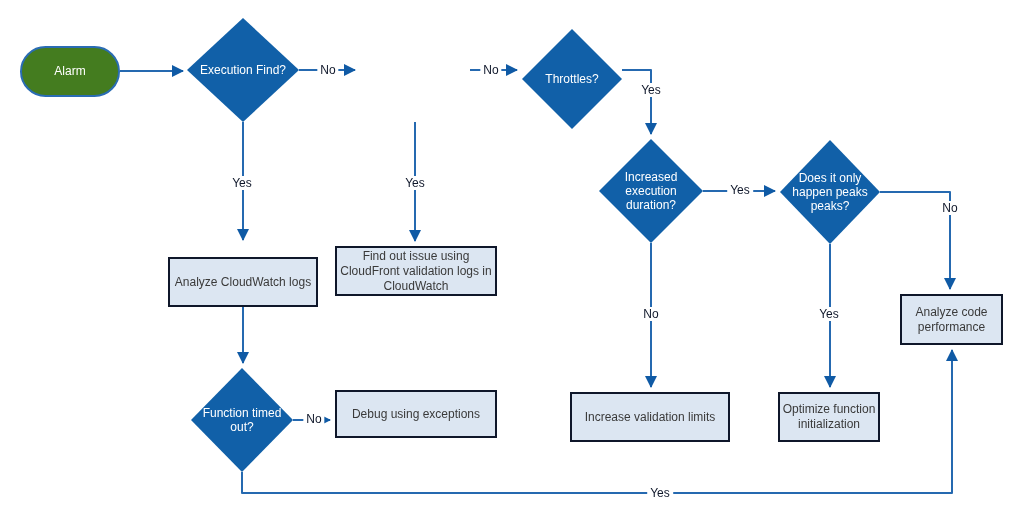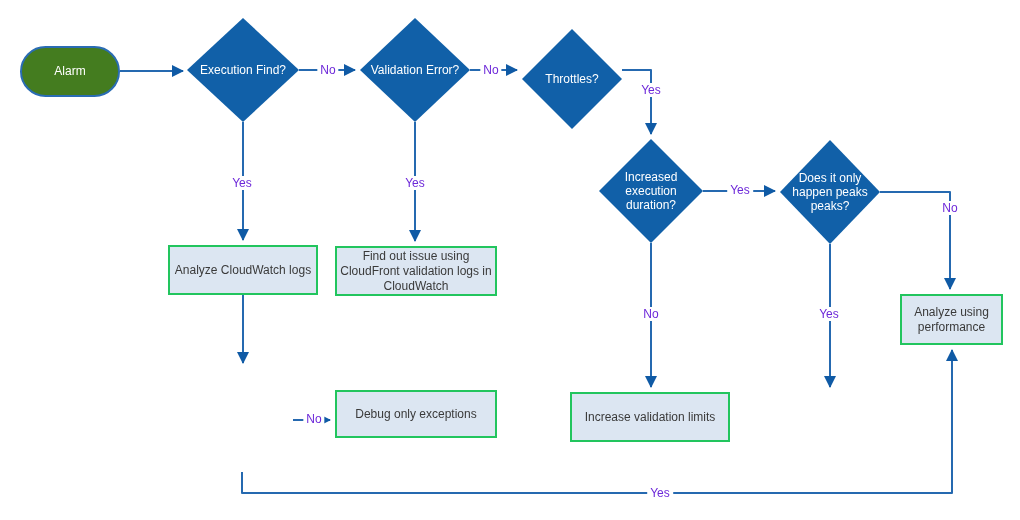--- a/index.html
+++ b/index.html
@@ -7,23 +7,23 @@
     position:relative;width:1020px;height:520px;background:#ffffff;overflow:hidden;
     font-family:"Liberation Sans", sans-serif;
     padding-left:16px;
   }
   .connector-layer{position:absolute;left:0;top:0;width:1020px;height:520px;}
   .node{position:absolute;display:flex;align-items:center;justify-content:center;
     text-align:center;box-sizing:border-box;font-size:12px;line-height:1.18;}
   .pill{background:#447c1f;border:2px solid #2a6cb3;border-radius:26px;color:#ffffff;}
   .diamond{background:#1160a8;color:#ffffff;
     clip-path:polygon(50% 0,100% 50%,50% 100%,0 50%);}
-  .box{background:#dce6f2;border:2px solid #22c55e;color:#3a3a3a;line-height:1.25;}
+  .box{background:#dce6f2;border:2px solid #0f172a;color:#3a3a3a;line-height:1.25;}
   .elabel{position:absolute;transform:translate(-50%,-50%);background:#ffffff;
-    padding:0 3px;font-size:12px;color:#6d28d9;white-space:nowrap;}
+    padding:0 3px;font-size:12px;color:#0f172a;white-space:nowrap;}
   .nw{white-space:nowrap;}
 </style>
 </head>
 <body>
 
 <div class="canvas">
 
   <svg class="connector-layer" width="1020" height="520" viewBox="0 0 1020 520" fill="none" stroke="#2569b0" stroke-width="2" stroke-linejoin="round">
     <defs>
       <marker id="arr" markerUnits="userSpaceOnUse" markerWidth="13" markerHeight="13" refX="11" refY="6" orient="auto">
@@ -46,56 +46,59 @@
   </svg>
 
   <div class="node pill" style="left:20px;top:46px;width:100px;height:51px">
     <span class="nw">Alarm</span>
   </div>
 
   <div class="node diamond" style="left:187px;top:18px;width:112px;height:104px">
     <span class="nw">Execution Find?</span>
   </div>
 
-  <div class="node diamond" style="left:360px;top:18px;width:110px;height:104px">
-    <span class="nw">Validation Error?</span>
-  </div>
 
   <div class="node diamond" style="left:522px;top:29px;width:100px;height:100px">
     <span class="nw">Throttles?</span>
   </div>
 
   <div class="node diamond" style="left:599px;top:139px;width:104px;height:104px">
     <span style="max-width:72px">Increased execution duration?</span>
   </div>
 
   <div class="node diamond" style="left:780px;top:140px;width:100px;height:104px">
     <span style="max-width:84px">Does it only happen peaks peaks?</span>
   </div>
 
+  <div class="node diamond" style="left:191px;top:368px;width:102px;height:104px">
+    <span style="max-width:88px">Function timed out?</span>
+  </div>
 
-  <div class="node box" style="left:168px;top:245px;width:150px;height:50px">
+  <div class="node box" style="left:168px;top:257px;width:150px;height:50px">
     <span style="max-width:142px">Analyze CloudWatch logs</span>
   </div>
 
   <div class="node box" style="left:335px;top:246px;width:162px;height:50px">
     <span style="max-width:158px">Find out issue using CloudFront validation logs in CloudWatch</span>
   </div>
 
   <div class="node box" style="left:335px;top:390px;width:162px;height:48px">
-    <span>Debug only exceptions</span>
+    <span>Debug using exceptions</span>
   </div>
 
   <div class="node box" style="left:570px;top:392px;width:160px;height:50px">
     <span>Increase validation limits</span>
   </div>
 
+  <div class="node box" style="left:778px;top:392px;width:102px;height:50px">
+    <span style="max-width:96px">Optimize function initialization</span>
+  </div>
 
   <div class="node box" style="left:900px;top:294px;width:103px;height:51px">
-    <span style="max-width:96px">Analyze using performance</span>
+    <span style="max-width:96px">Analyze code performance</span>
   </div>
 
   <span class="elabel" style="left:328px;top:70px">No</span>
   <span class="elabel" style="left:491px;top:70px">No</span>
   <span class="elabel" style="left:651px;top:90px">Yes</span>
   <span class="elabel" style="left:242px;top:183px">Yes</span>
   <span class="elabel" style="left:415px;top:183px">Yes</span>
   <span class="elabel" style="left:740px;top:190px">Yes</span>
   <span class="elabel" style="left:651px;top:314px">No</span>
   <span class="elabel" style="left:829px;top:314px">Yes</span>

